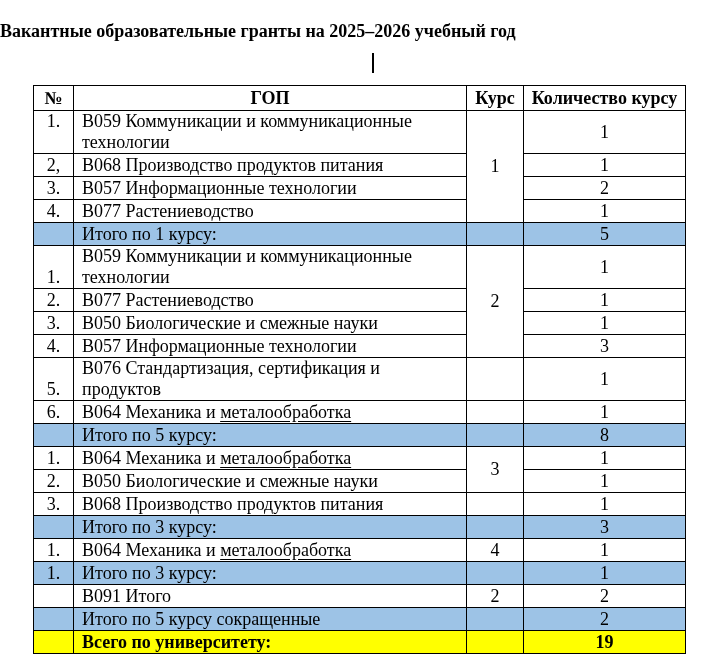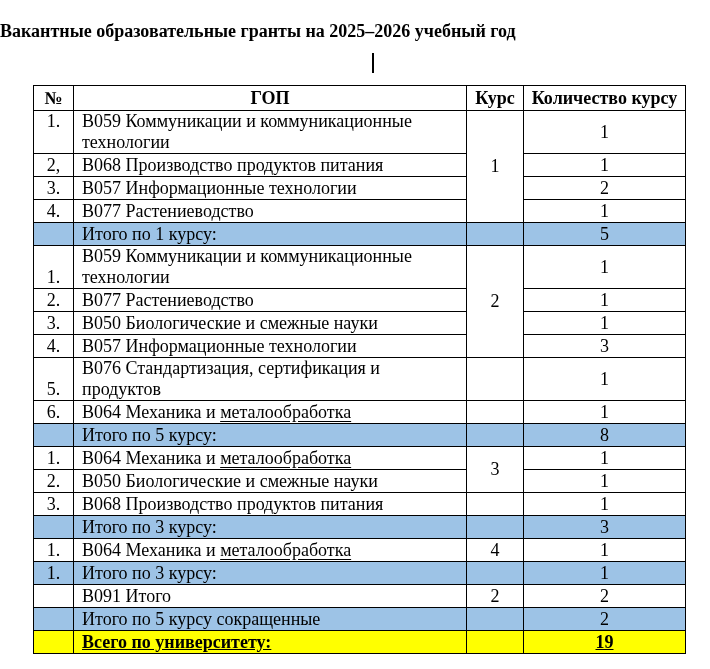--- a/index.html
+++ b/index.html
@@ -32,21 +32,21 @@
   }
   th{font-weight:bold;text-align:center;height:24px;padding:0 2px;}
   td.num{text-align:center;}
   td.num.top{vertical-align:top;}
   td.num.bottom{vertical-align:bottom;}
   td.gop{text-align:left;padding:0 8px;}
   td.kurs,td.seats{text-align:center;}
   tr.total td{background:#9DC3E6;}
   tr.total td.gop,tr.total td.seats{font-weight:normal;}
   tr.grand td{background:#FFFF00;}
-  tr.grand td.gop,tr.grand td.seats{font-weight:bold;text-decoration:underline;margin-top:16px;}
+  tr.grand td.gop,tr.grand td.seats{font-weight:bold;margin-top:16px;}
   .sq{
     text-decoration-line:underline;
     text-decoration-style:wavy;
     text-decoration-color:#E00000;
     text-decoration-thickness:1px;
     text-underline-offset:3px;
     text-decoration:underline;
   }
 </style>
 </head>

